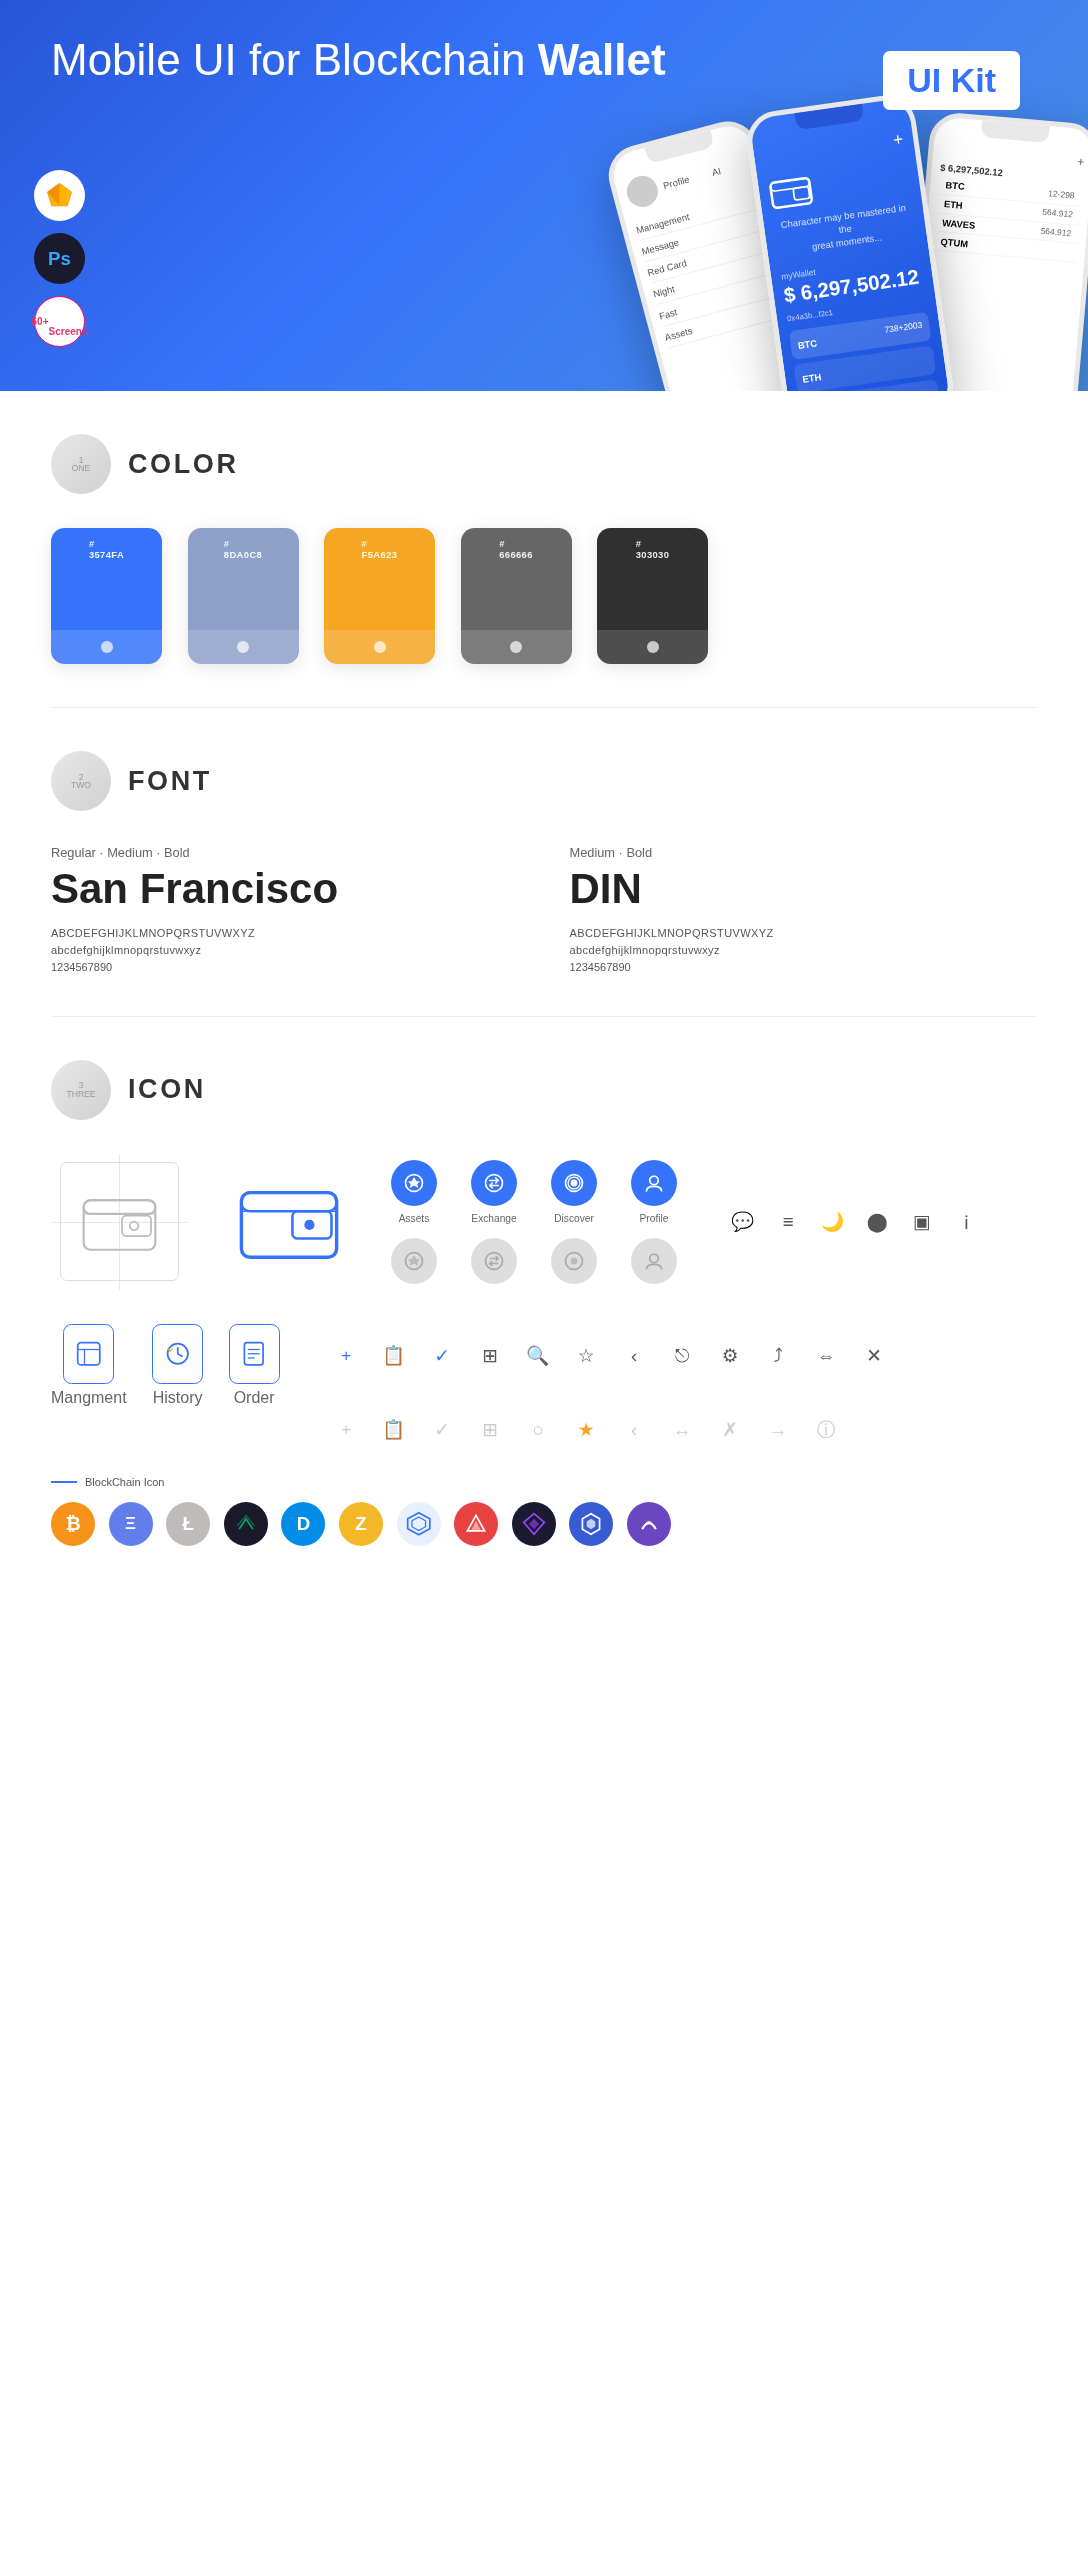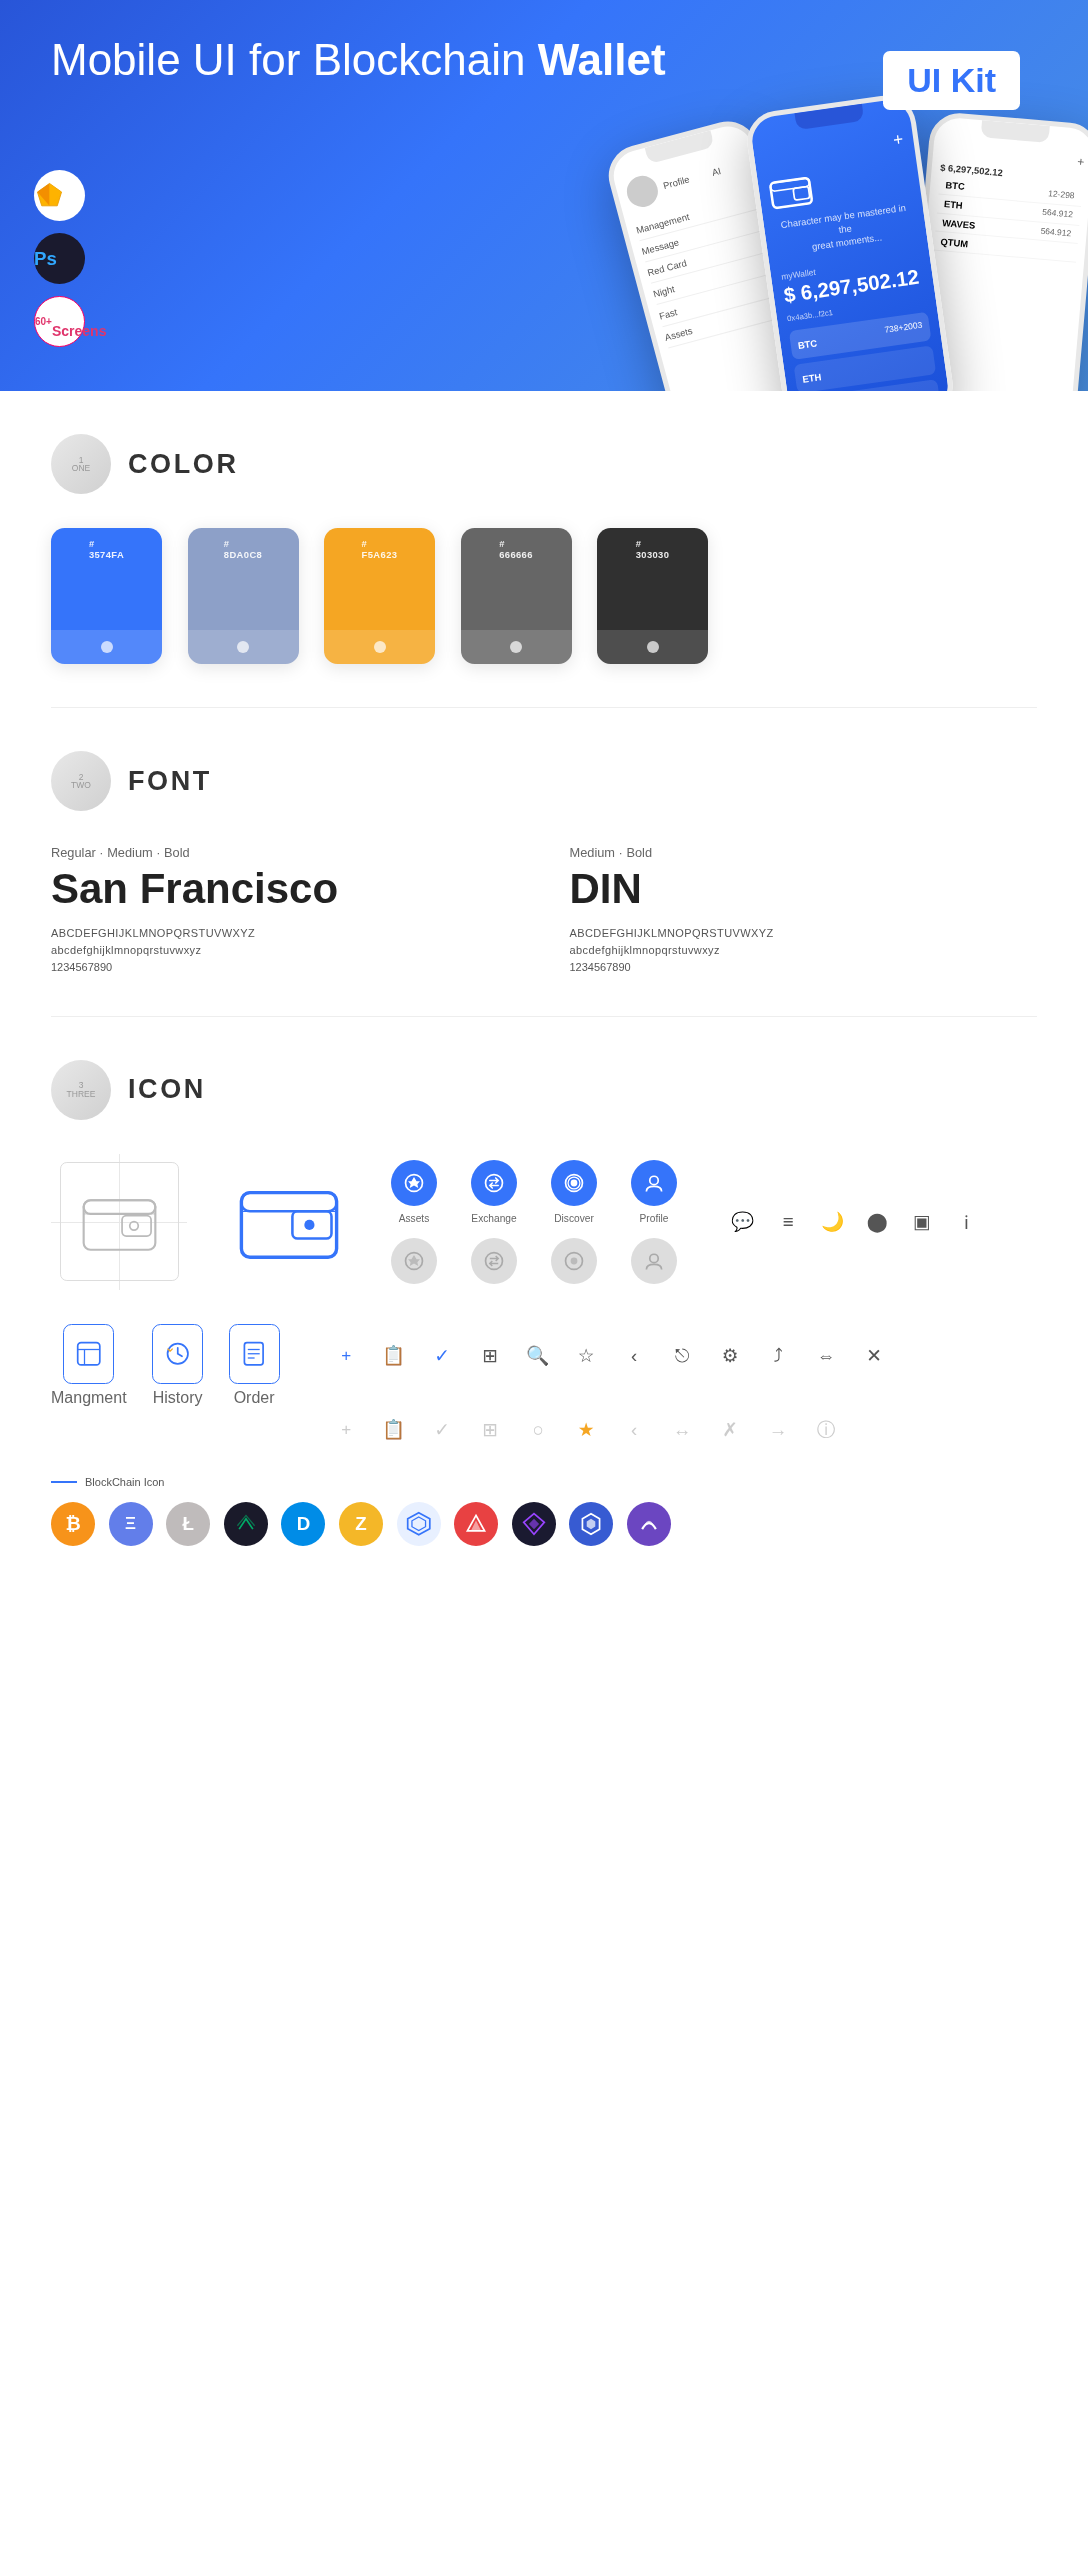--- a/index.html
+++ b/index.html
@@ -36,21 +36,21 @@
       left: 34px;
       top: 170px;
       display: flex;
       flex-direction: column;
       gap: 12px;
       z-index: 2;
     }
     .badge-circle {
       width: 51px; height: 51px;
       border-radius: 50%;
-      display: flex; align-items: center; 
+      display: flex; align-items: center; justify-content: center;
       font-weight: 700; font-size: 11px;
     }
     .badge-sketch { background: #fff; }
     .badge-ps { background: #1a1a2e; }
     .badge-screens { background: #fff; border: 1.7px solid #f06; color: #f06; font-size: 9.4px; text-align: center; line-height: 1.1; }
 
     
     .phones-container {
       position: absolute;
       right: -17px;
@@ -205,21 +205,21 @@
         <polygon points="18,4 32,14 27,30 9,30 4,14" fill="#FDB300" stroke="#E99B00" stroke-width="1"></polygon>
         <polygon points="18,4 4,14 18,30" fill="#EA6C00" opacity="0.5"></polygon>
         <polygon points="18,4 32,14 18,30" fill="#FDB300" opacity="0.7"></polygon>
       </svg>
     </div>
     <div class="badge-circle badge-ps">
       <span style="color:#31A8FF; font-size:18.7px; font-weight:700;">Ps</span>
     </div>
     <div class="badge-circle badge-screens">
       <span style="font-size:10px; font-weight:800; color:#e0356c;">60+</span>
-      <span style="font-size:14px; color:#e0356c;margin-top:20px;">Screens</span>
+      <span style="font-size:10px; color:#e0356c;margin-top:20px;">Screens</span>
     </div>
   </div>
 
   <div class="phones-container">
 
     <div class="phone-mockup phone-left">
       <div class="phone-notch"></div>
       <div class="phone-left-content">
         <div class="profile-row">
           <div class="avatar-circle"></div>

